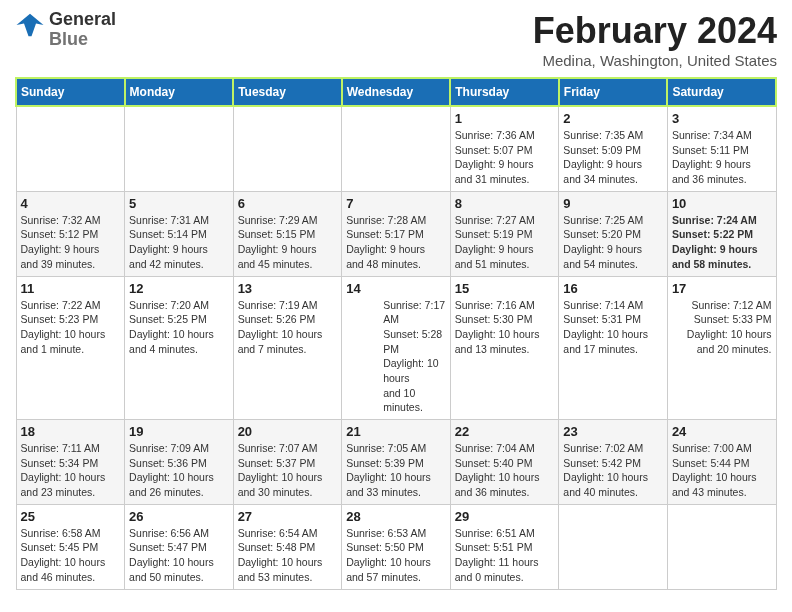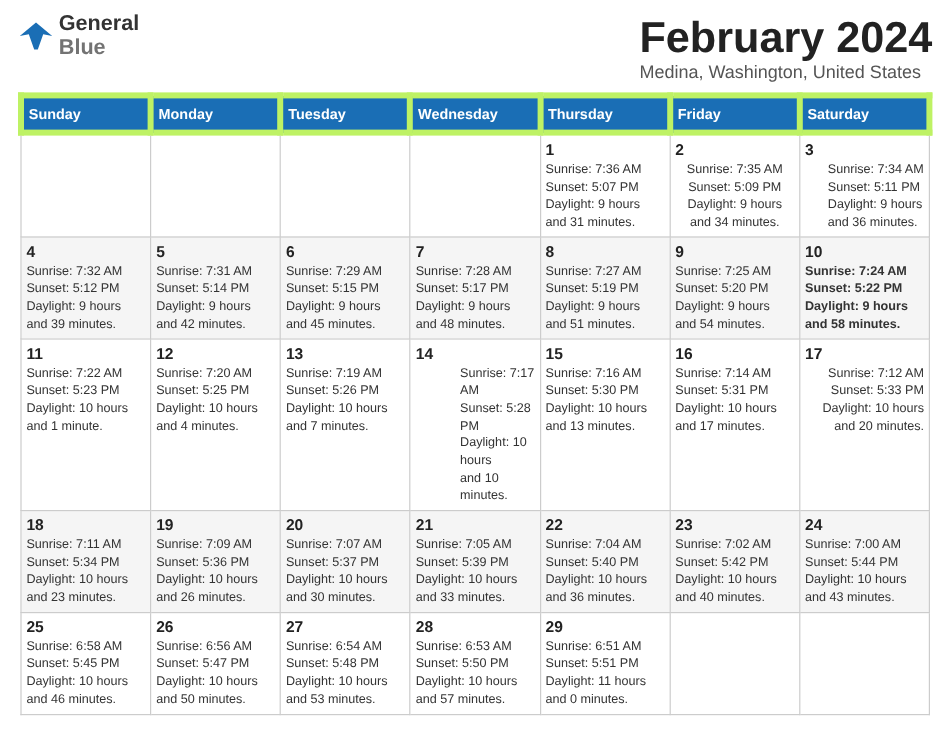--- a/index.html
+++ b/index.html
@@ -11,35 +11,34 @@
       padding: 10px 15px;
     }
     .header {
       display: flex;
       justify-content: space-between;
       align-items: flex-start;
       margin-bottom: 8px;
     }
     .logo {
       display: flex;
-      align-items: center;
       gap: 4px;
     }
     .logo-text {
       font-size: 18px;
       font-weight: bold;
       line-height: 1.1;
     }
     .logo-general { color: #333; }
     .logo-blue { color: #737373; }
     .logo-bird {
       width: 30px;
       height: 30px;
     }
-    .title-block { }
+    .title-block { text-align: right; }
     .title-block h1 {
       font-size: 36px;
       font-weight: bold;
       color: #222;
     }
     .title-block h2 {
       font-size: 15px;
       color: #555;
       font-weight: normal;
     }
@@ -50,21 +49,21 @@
     }
     thead tr {
       background: #1a6eb5;
       color: #fff;
     }
     thead th {
       padding: 6px 4px;
       text-align: left;
       font-size: 12px;
       font-weight: bold;
-      border: 5px solid #bef264;
+      border: 2px solid #bef264;
     }
     tbody td {
       border: 1px solid #ccc;
       vertical-align: top;
       padding: 4px;
       width: 14.28%;
       height: 80px;
       background: #fff;
     }
     tbody tr:nth-child(even) td {
@@ -123,28 +122,28 @@
         <td class="empty"></td>
         <td>
           <span class="day-num">1</span>
           <div class="day-info" style="white-space: pre-line;">Sunrise: 7:36 AM
 Sunset: 5:07 PM
 Daylight: 9 hours
 and 31 minutes.</div>
         </td>
         <td>
           <span class="day-num">2</span>
-          <div class="day-info" style="white-space: pre-line; text-align: center;">Sunrise: 7:35 AM
+          <div class="day-info" style="white-space: pre-line;">Sunrise: 7:35 AM
 Sunset: 5:09 PM
 Daylight: 9 hours
 and 34 minutes.</div>
         </td>
         <td>
           <span class="day-num">3</span>
-          <div class="day-info" style="white-space: pre-line; margin-left: 19px;">Sunrise: 7:34 AM
+          <div class="day-info" style="white-space: pre-line;">Sunrise: 7:34 AM
 Sunset: 5:11 PM
 Daylight: 9 hours
 and 36 minutes.</div>
         </td>
       </tr>
       <tr>
         <td>
           <span class="day-num">4</span>
           <div class="day-info" style="white-space: pre-line;">Sunrise: 7:32 AM
 Sunset: 5:12 PM

